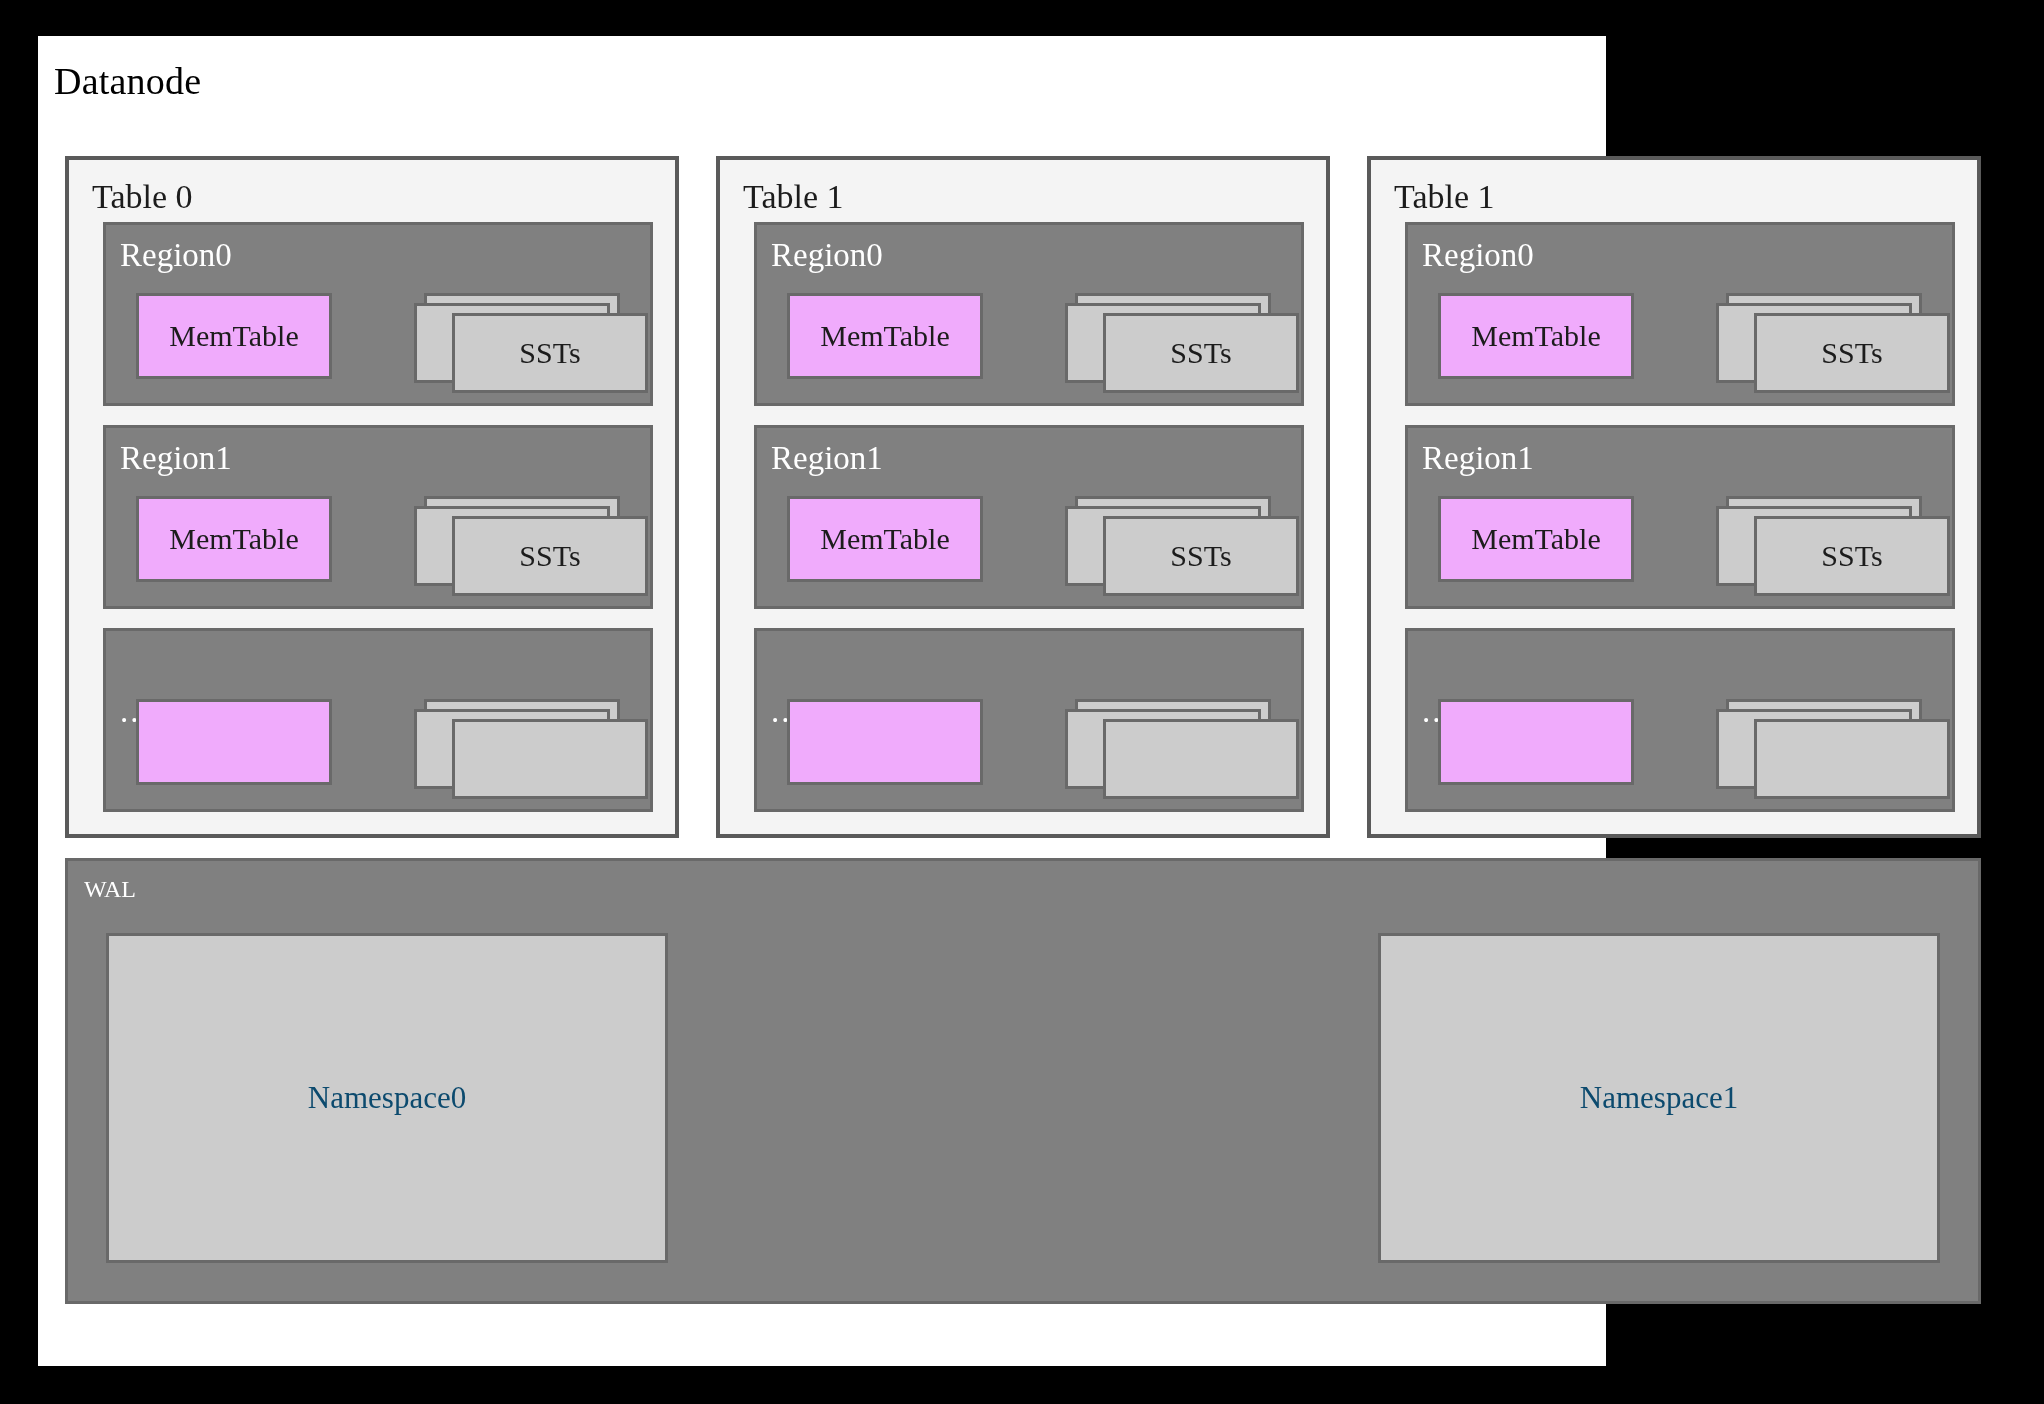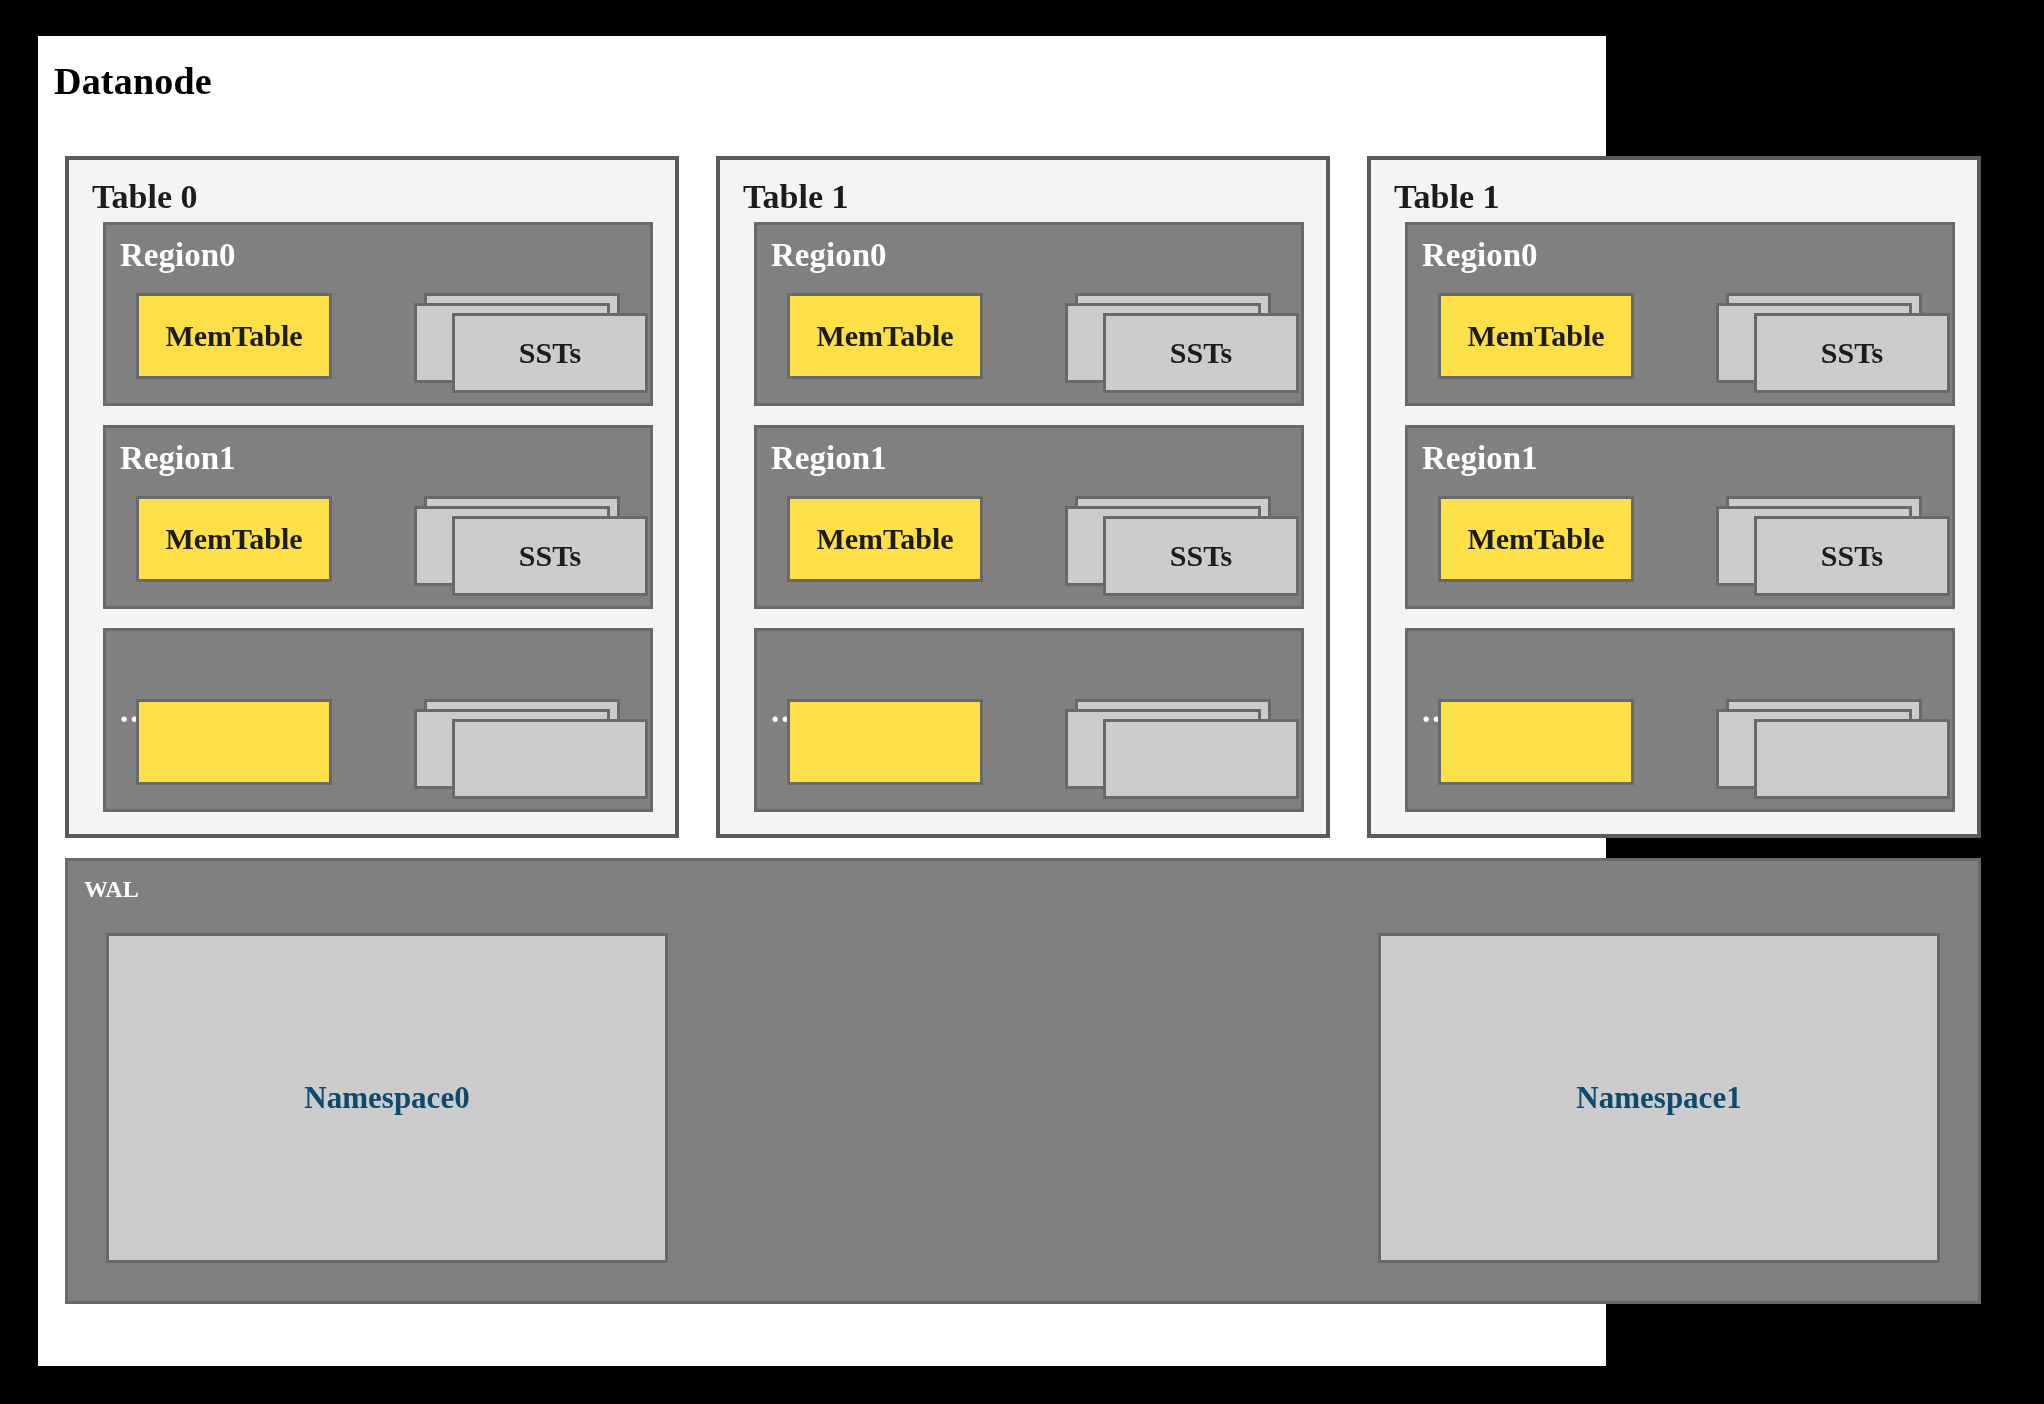--- a/index.html
+++ b/index.html
@@ -20,21 +20,20 @@
     background: #000000;
   }
 
   .canvas {
     position: absolute;
     left: 38px;
     top: 36px;
     width: 1568px;
     height: 1330px;
     background: #ffffff;
-    font-weight: bold;
   }
 
   
   .datanode-title {
     position: absolute;
     left: 16px;
     top: 26px;
     font-size: 38px;
     line-height: 1;
     color: #000000;
@@ -116,21 +115,21 @@
     height: 92px;
     display: flex;
     align-items: flex-start;
     justify-content: space-between;
   }
 
   
   .memtable {
     width: 196px;
     height: 86px;
-    background: #fde047;
+    background: #f0abfc;
     border: 3px solid #696969;
     display: flex;
     align-items: center;
     justify-content: center;
     font-size: 30px;
     color: #1c1c1c;
     white-space: nowrap;
   }
 
   

